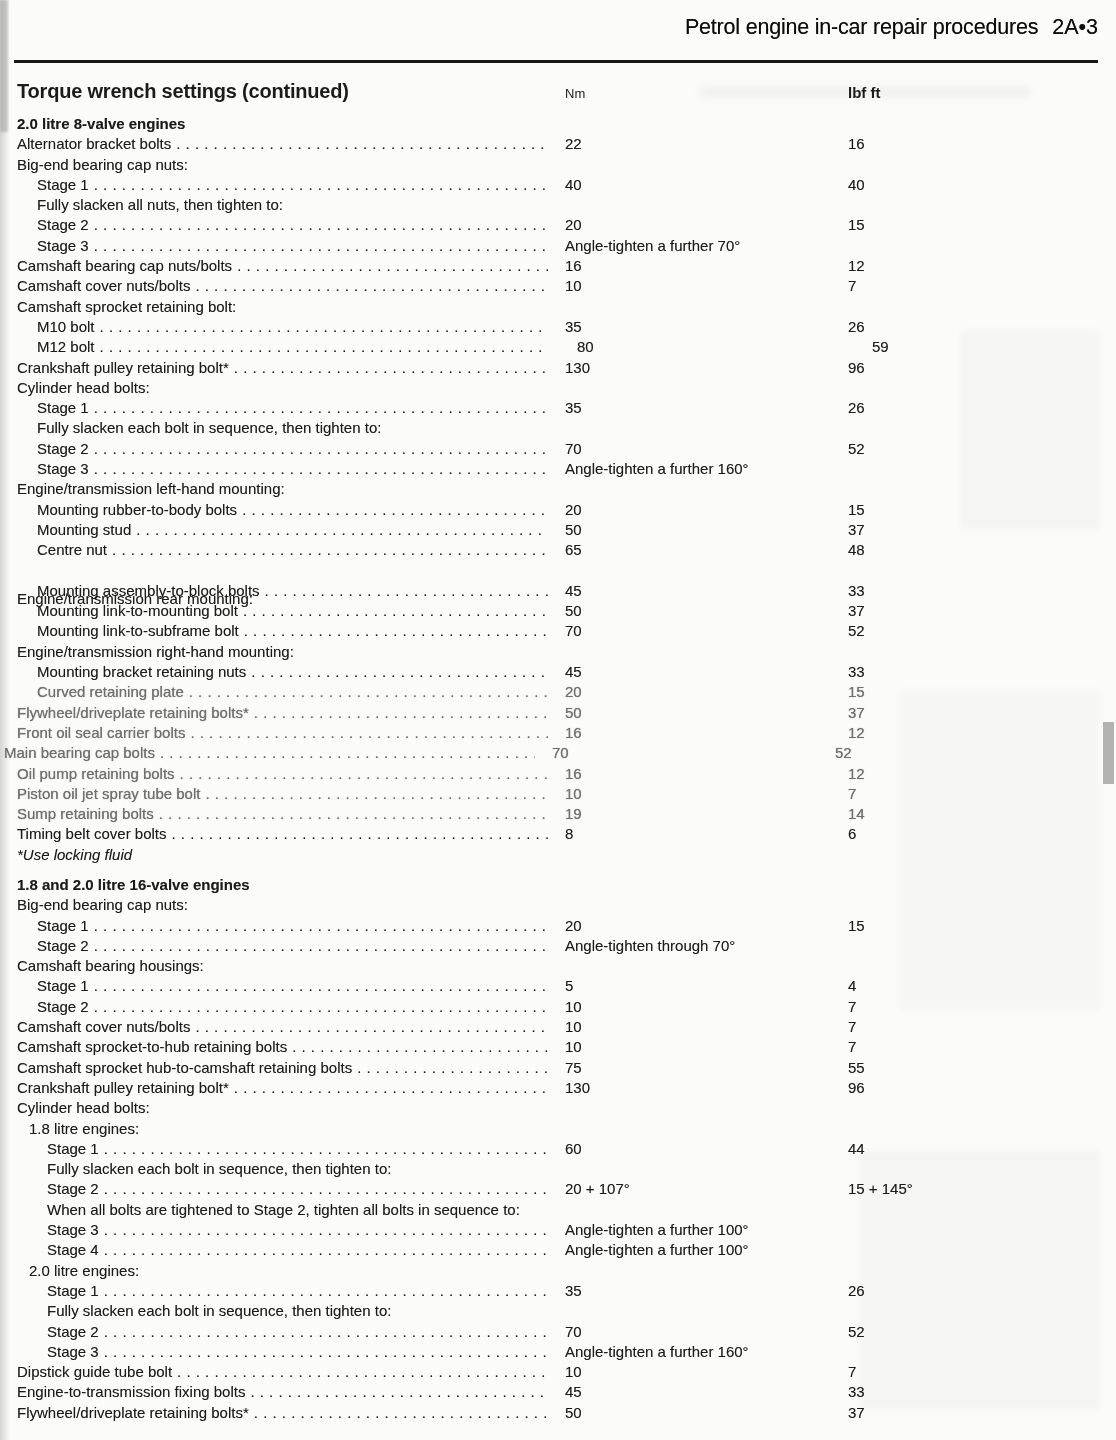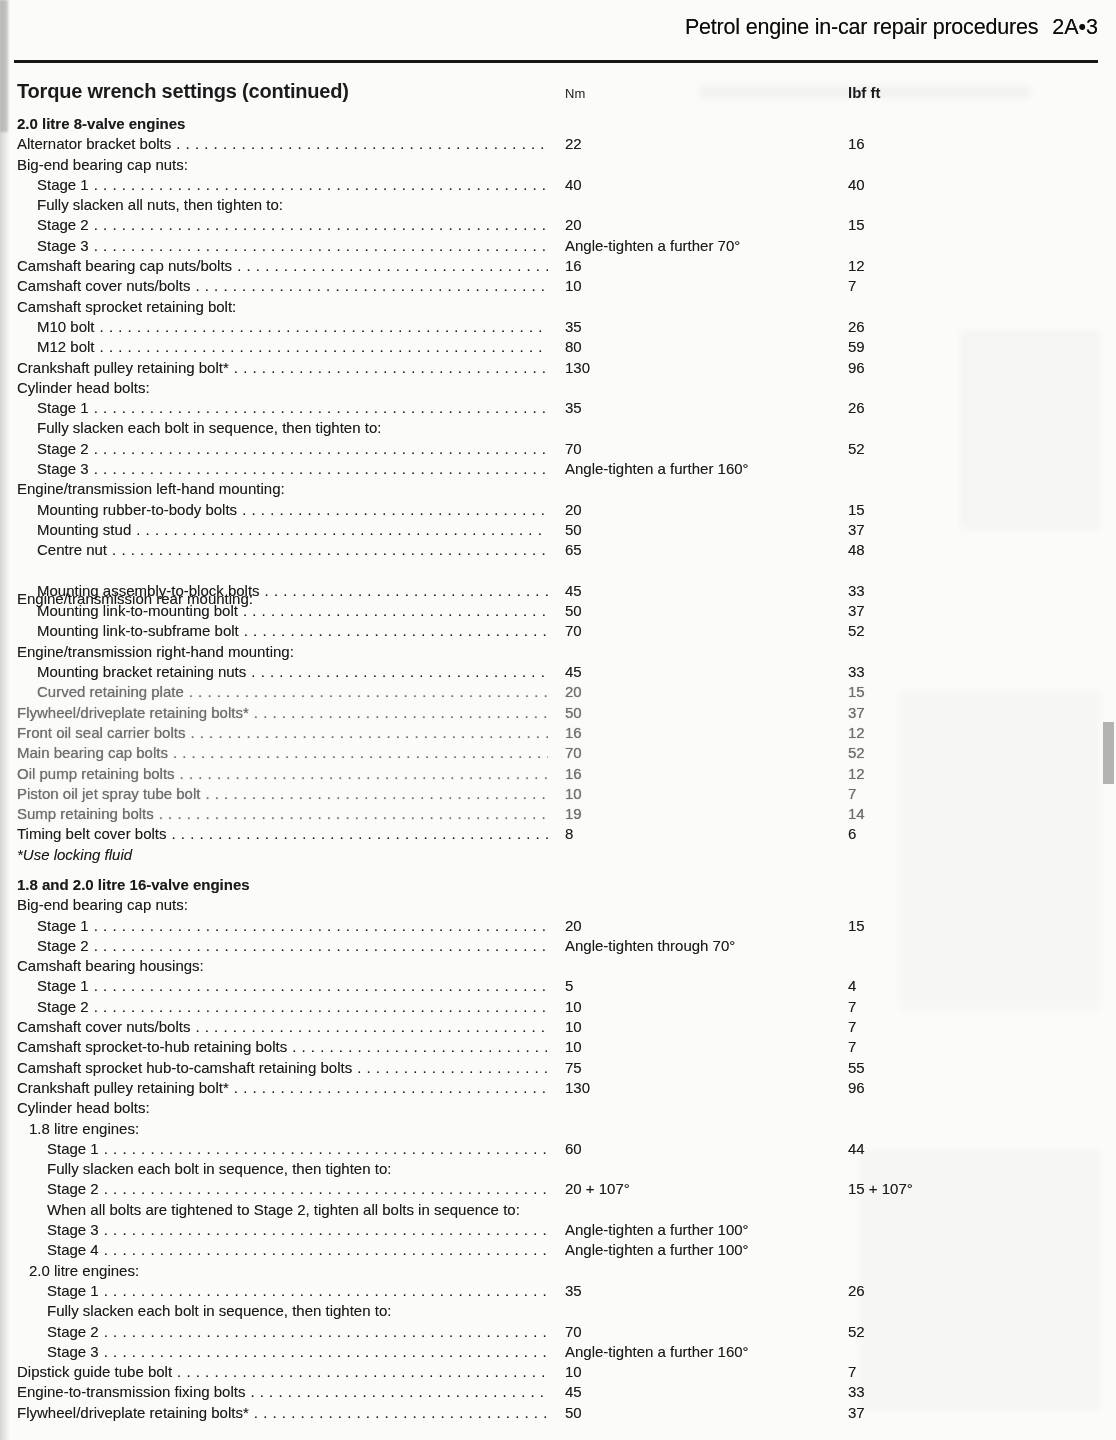--- a/index.html
+++ b/index.html
@@ -183,21 +183,21 @@
       </div>
     </div>
     <div class="row item" style="padding-left: 37px;">
       <div class="c-label" style="width: 511px;">
         <span class="lbl">M10 bolt</span>
         <span class="dots"></span>
       </div>
       <div class="c-nm">35</div>
       <div class="c-lbf">26</div>
     </div>
-    <div class="row item" style="padding-left: 37px;">
+    <div class="row item" style="padding-left: 37px; gap: 12px;">
       <div class="c-label" style="width: 511px;">
         <span class="lbl">M12 bolt</span>
         <span class="dots"></span>
       </div>
       <div class="c-nm">80</div>
       <div class="c-lbf">59</div>
     </div>
     <div class="row item" style="padding-left: 17px;">
       <div class="c-label" style="width: 531px;">
         <span class="lbl">Crankshaft pulley retaining bolt*</span>
@@ -328,21 +328,21 @@
       <div class="c-lbf">37</div>
     </div>
     <div class="row item faded" style="padding-left: 17px;">
       <div class="c-label" style="width: 531px;">
         <span class="lbl">Front oil seal carrier bolts</span>
         <span class="dots"></span>
       </div>
       <div class="c-nm">16</div>
       <div class="c-lbf">12</div>
     </div>
-    <div class="row item faded" style="padding-left: 17px;">
+    <div class="row item faded" style="padding-left: 4px;">
       <div class="c-label" style="width: 531px;">
         <span class="lbl">Main bearing cap bolts</span>
         <span class="dots"></span>
       </div>
       <div class="c-nm">70</div>
       <div class="c-lbf">52</div>
     </div>
     <div class="row item faded" style="padding-left: 17px;">
       <div class="c-label" style="width: 531px;">
         <span class="lbl">Oil pump retaining bolts</span>
@@ -481,21 +481,21 @@
       <div class="c-label" style="width: 501px;">
         <span class="lbl">Fully slacken each bolt in sequence, then tighten to:</span>
       </div>
     </div>
     <div class="row item" style="padding-left: 47px;">
       <div class="c-label" style="width: 501px;">
         <span class="lbl">Stage 2</span>
         <span class="dots"></span>
       </div>
       <div class="c-nm">20 + 107°</div>
-      <div class="c-lbf">15 + 107°</div>
+      <div class="c-lbf">15 + 145°</div>
     </div>
     <div class="row note" style="padding-left: 47px;">
       <div class="c-label" style="width: 501px;">
         <span class="lbl">When all bolts are tightened to Stage 2, tighten all bolts in sequence to:</span>
       </div>
     </div>
     <div class="row item" style="padding-left: 47px;">
       <div class="c-label" style="width: 501px;">
         <span class="lbl">Stage 3</span>
         <span class="dots"></span>

